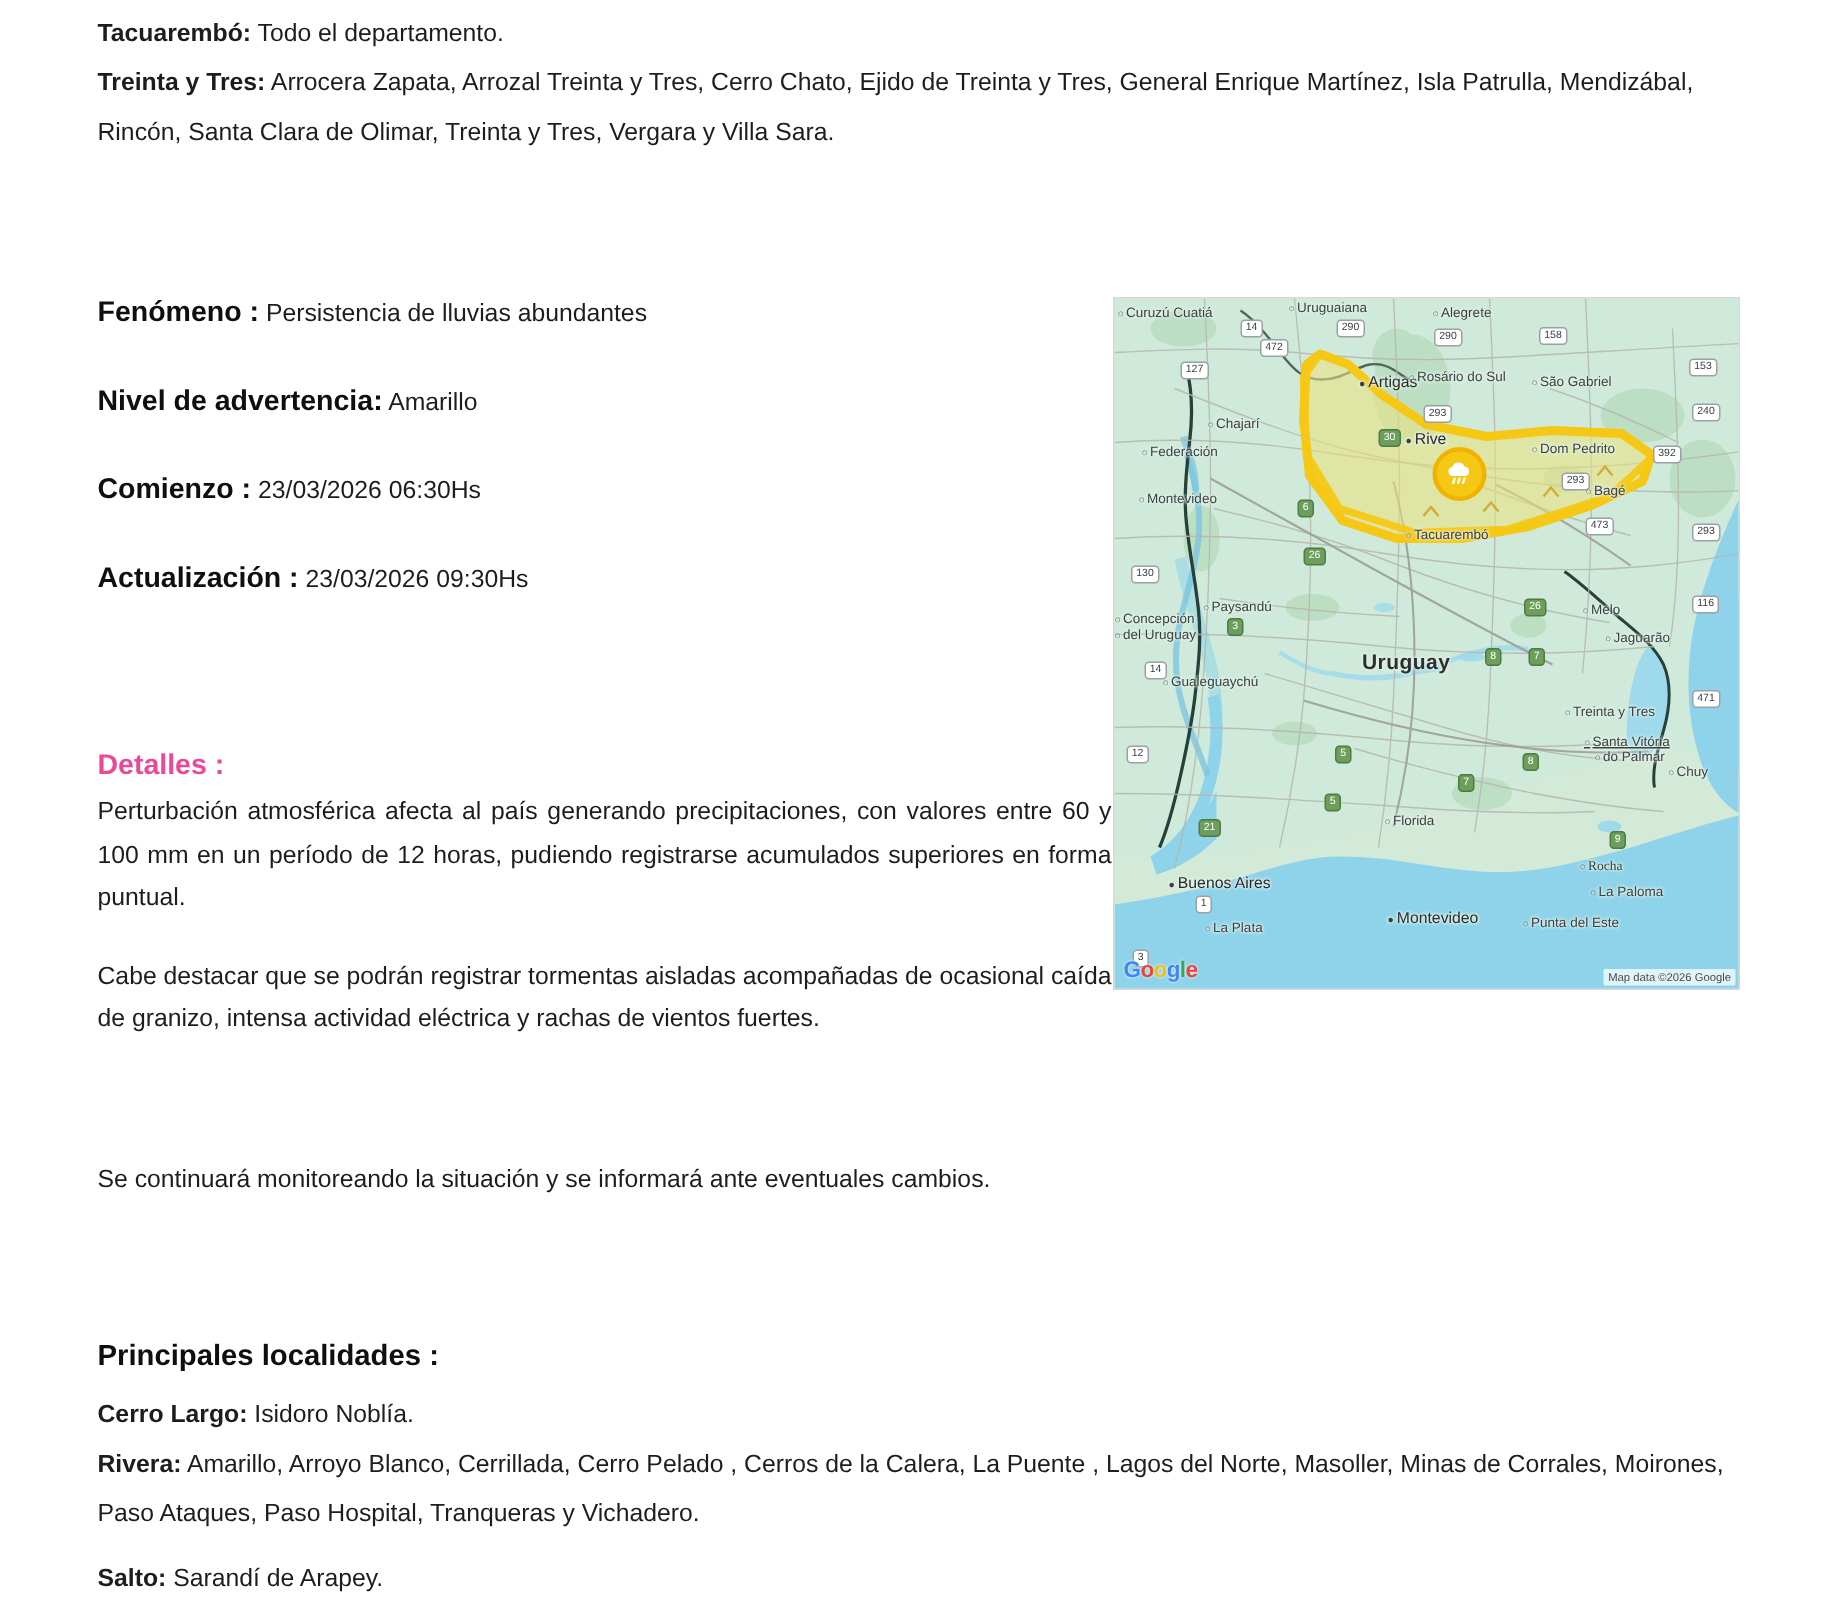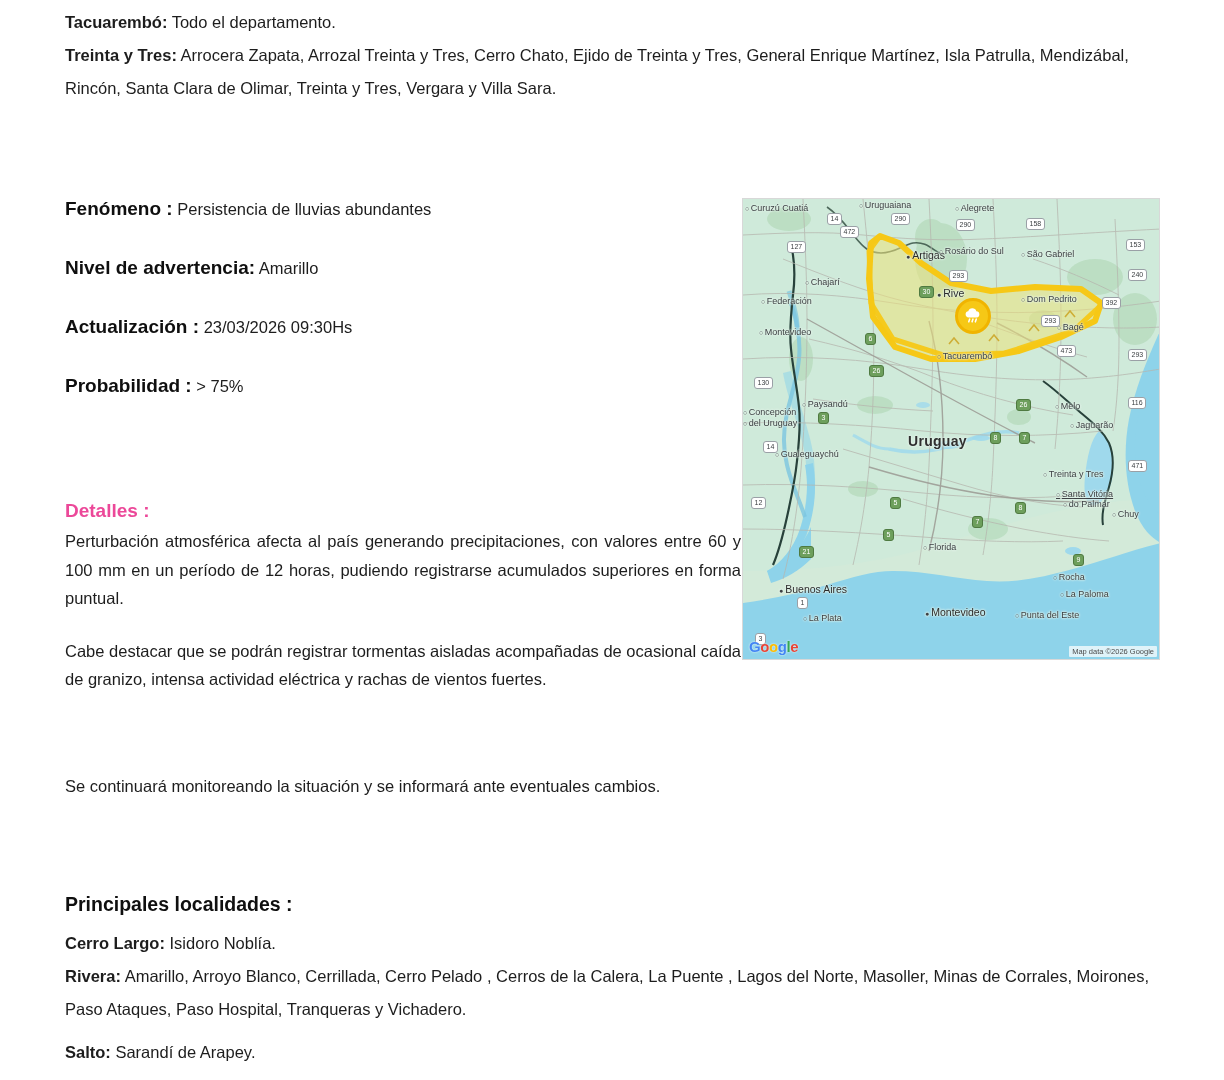--- a/index.html
+++ b/index.html
@@ -147,26 +147,26 @@
   <div class="left-col">
     <div class="field">
       <span class="lbl">Fenómeno :</span>
       <span class="val">Persistencia de lluvias abundantes</span>
     </div>
     <div class="field">
       <span class="lbl">Nivel de advertencia:</span>
       <span class="val">Amarillo</span>
     </div>
     <div class="field">
+      <span class="lbl">Comienzo :</span>
+      <span class="val">23/03/2026 06:30Hs</span>
+    </div>
+    <div class="field">
       <span class="lbl">Actualización :</span>
       <span class="val">23/03/2026 09:30Hs</span>
-    </div>
-    <div class="field" style="margin-bottom:0;">
-      <span class="lbl">Probabilidad :</span>
-      <span class="val">&gt; 75%</span>
     </div>
   </div>
 
   <div class="para-block">
     <div class="detalles-head">Detalles :</div>
     <div class="para">Perturbación atmosférica afecta al país generando precipitaciones, con valores entre 60 y 100 mm en un período de 12 horas, pudiendo registrarse acumulados superiores en forma puntual.</div>
     <div class="para gap">Cabe destacar que se podrán registrar tormentas aisladas acompañadas de ocasional caída de granizo, intensa actividad eléctrica y rachas de vientos fuertes.</div>
   </div>
   <div class="para-mon">Se continuará monitoreando la situación y se informará ante eventuales cambios.</div>
 
@@ -327,21 +327,21 @@
         <div class="mlbl city dot" style="left: 0px; top: 219px;">del Uruguay</div>
         <div class="mlbl city dot" style="left: 312px; top: 202px;">Melo</div>
         <div class="mlbl city dot" style="left: 327px; top: 221px;">Jaguarão</div>
         <div class="mlbl country" style="left: 165px; top: 234px;">Uruguay</div>
         <div class="mlbl city dot" style="left: 32px; top: 250px;">Gualeguaychú</div>
         <div class="mlbl city dot" style="left: 300px; top: 270px;">Treinta y Tres</div>
         <div class="mlbl city dot" style="left: 313px; top: 290px; text-decoration: underline;">Santa Vitória</div>
         <div class="mlbl city dot" style="left: 320px; top: 300px;">do Palmar</div>
         <div class="mlbl city dot" style="left: 369px; top: 310px;">Chuy</div>
         <div class="mlbl city dot" style="left: 180px; top: 343px;">Florida</div>
-        <div class="mlbl city dot" style="left: 310px; top: 373px;">Rocha</div>
+        <div class="mlbl city dot" style="left: 310px; top: 373px; font-family: Liberation Serif, serif;">Rocha</div>
         <div class="mlbl city-big fdot" style="left: 36px; top: 384px;">Buenos Aires</div>
         <div class="mlbl city dot" style="left: 317px; top: 390px;">La Paloma</div>
         <div class="mlbl city dot" style="left: 60px; top: 414px;">La Plata</div>
         <div class="mlbl city-big fdot" style="left: 182px; top: 407px;">Montevideo</div>
         <div class="mlbl city dot" style="left: 272px; top: 411px;">Punta del Este</div>
       </div>
 
     <div id="map-shields">
         <div class="shield" style="left: 84px; top: 14px;">14</div>
         <div class="shield" style="left: 148px; top: 14px;">290</div>

